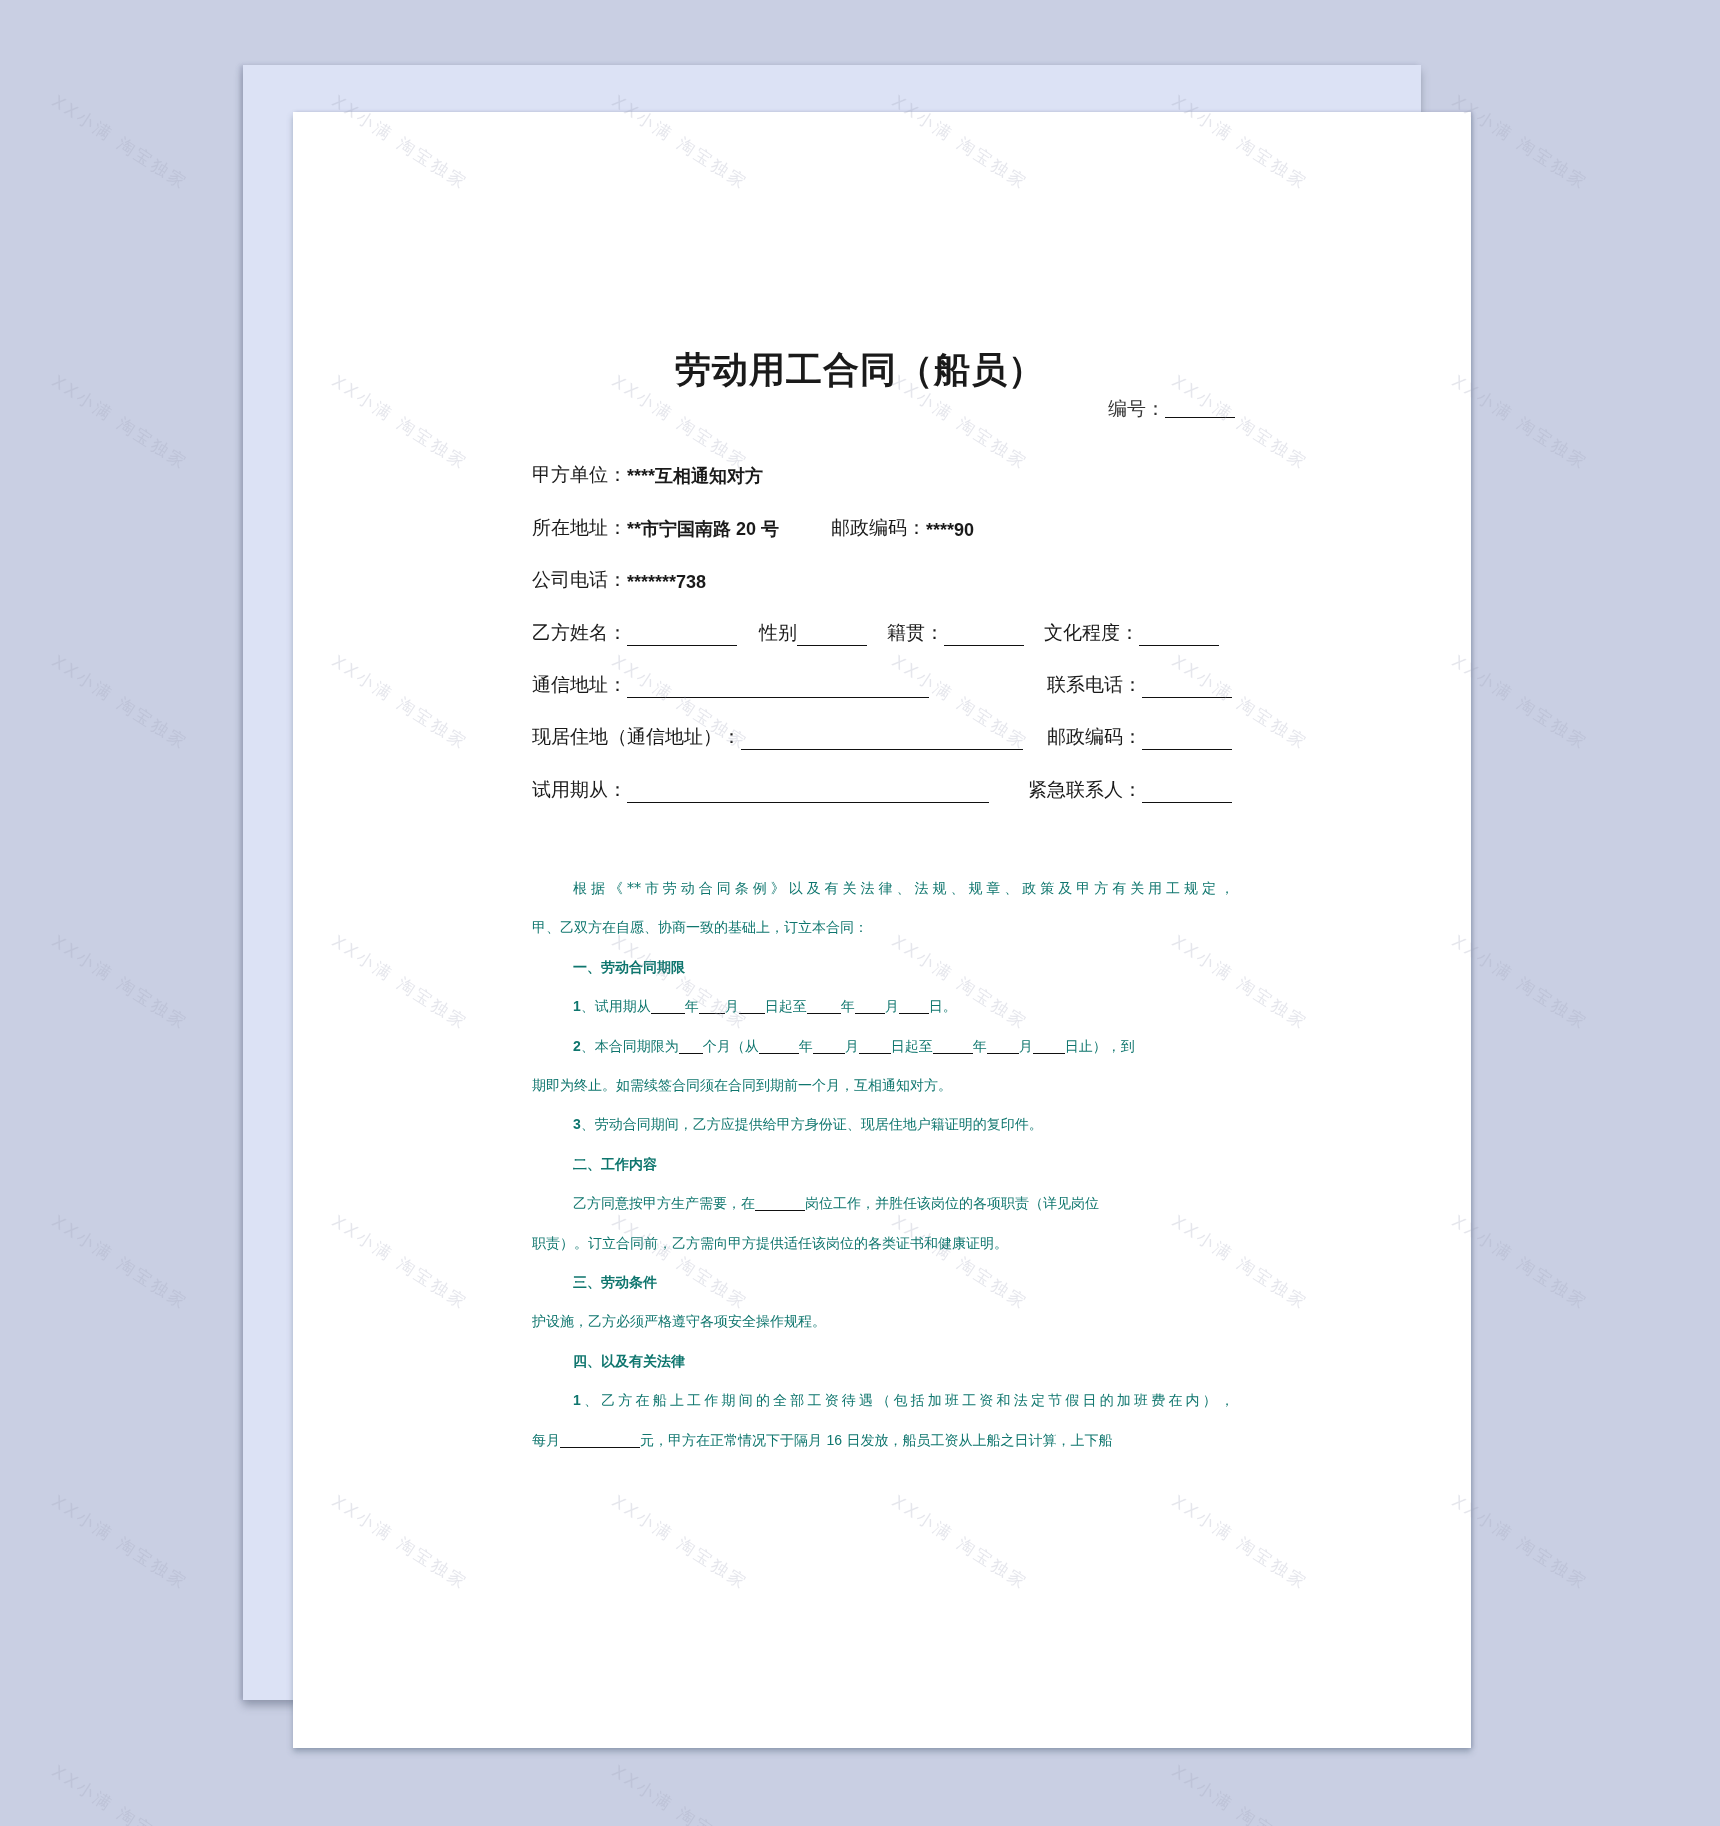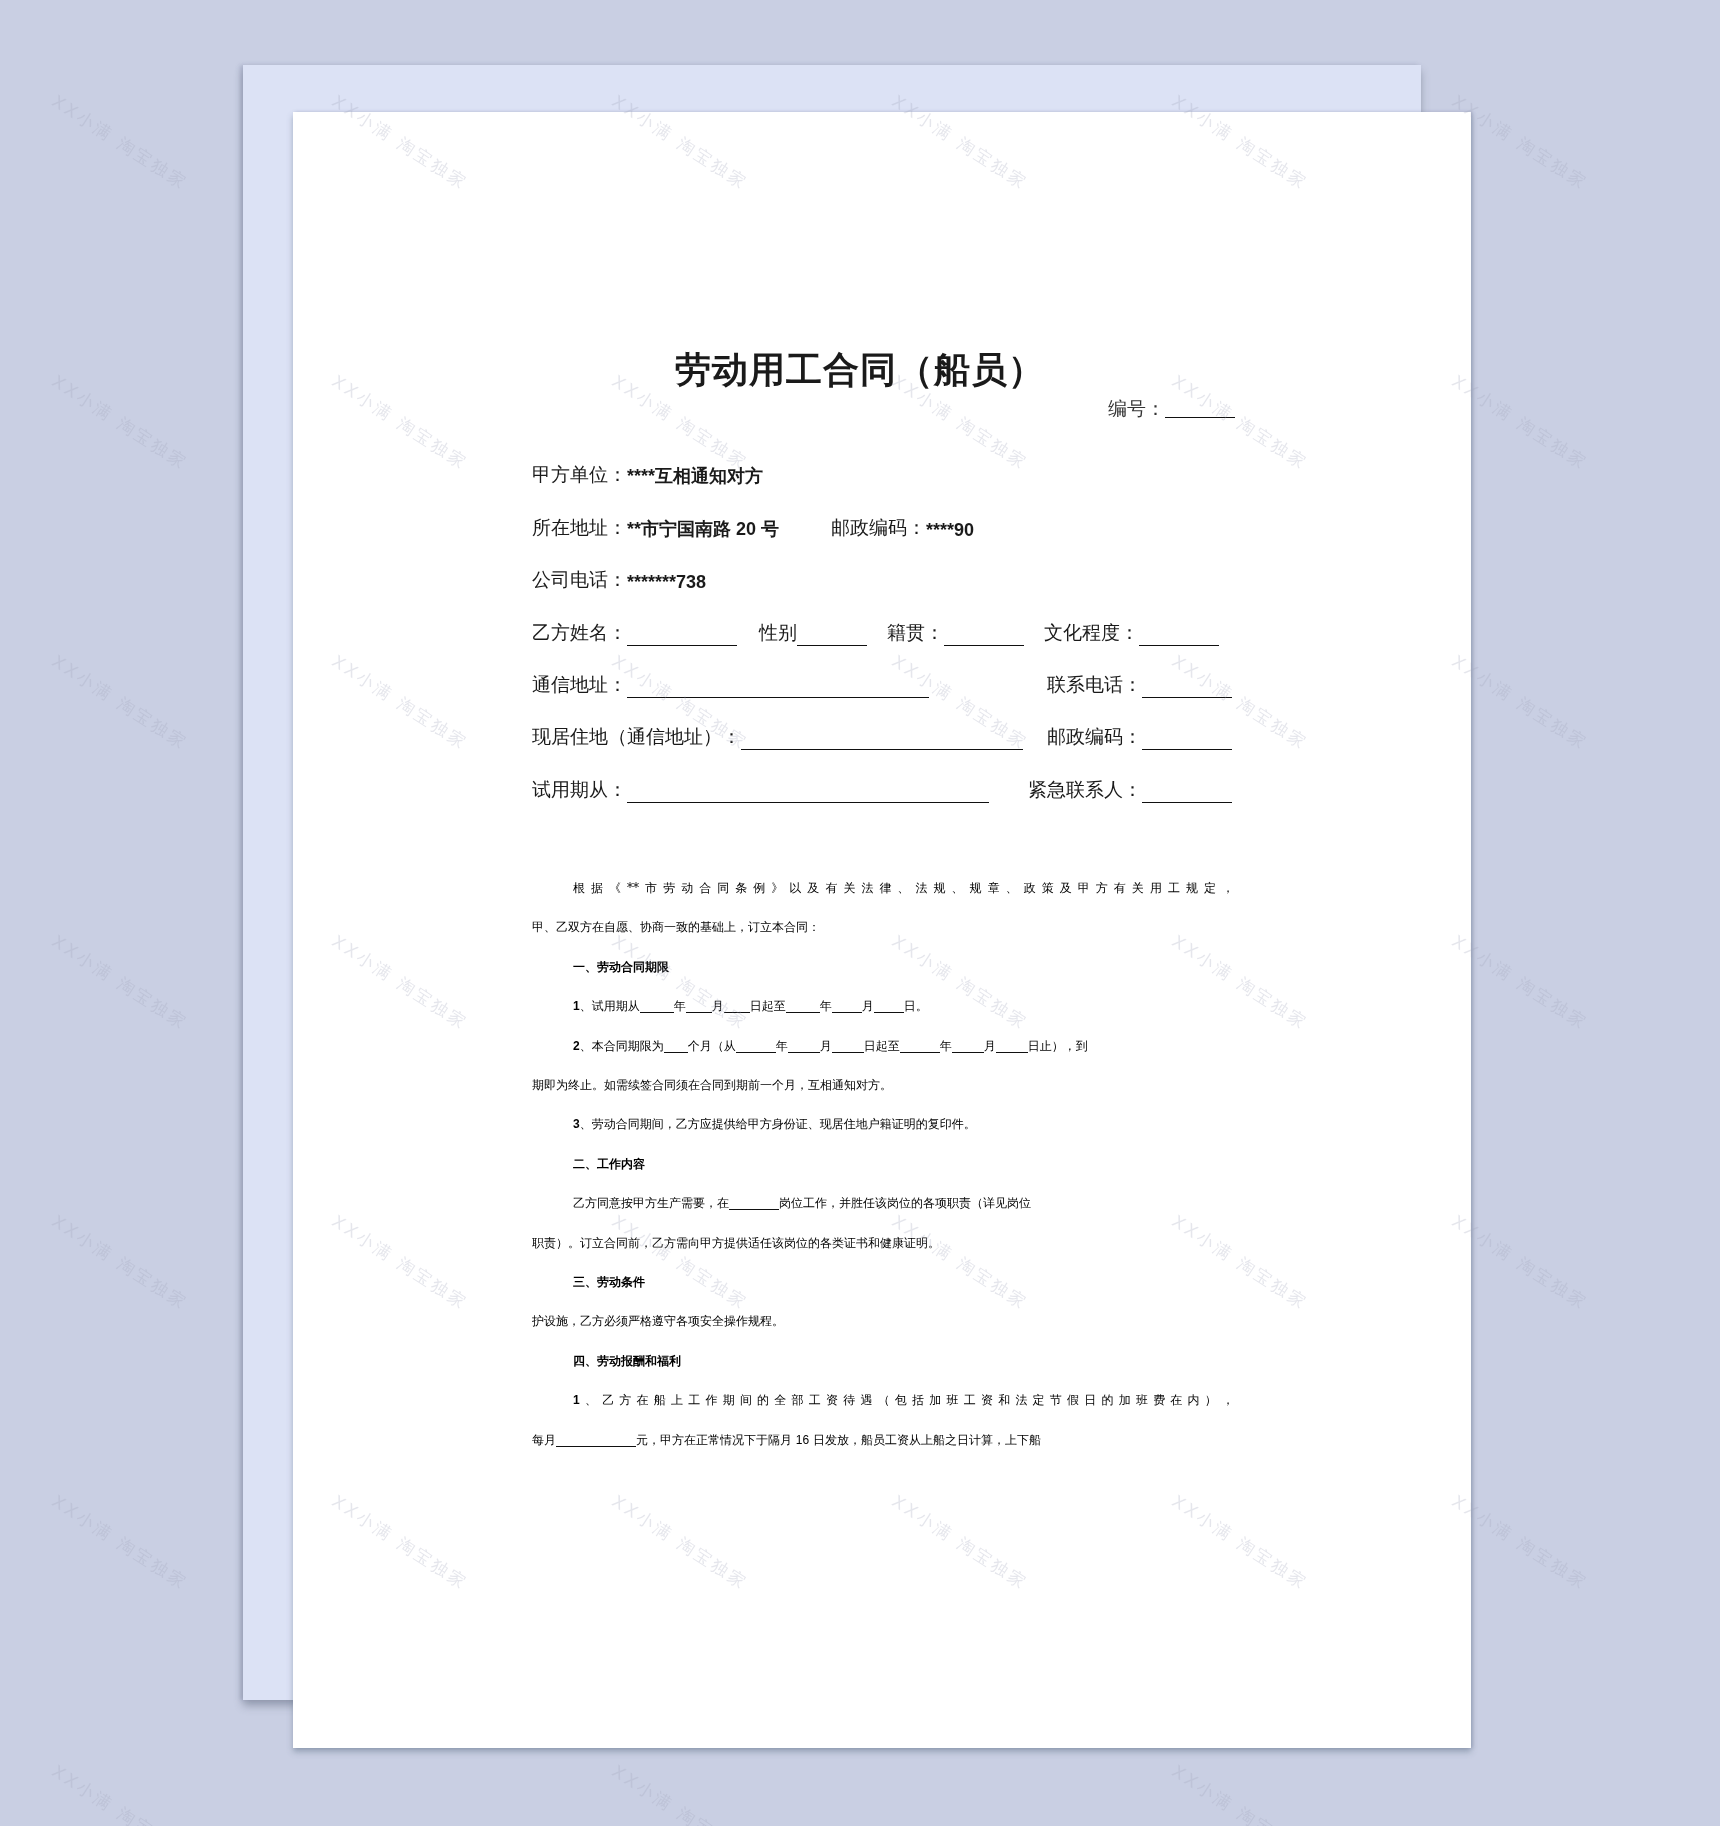--- a/index.html
+++ b/index.html
@@ -35,22 +35,22 @@
       position:absolute; left:1108px; top:396px; font-size:19px; color:#333;
     }
     .uline { display:inline-block; border-bottom:1.6px solid #111; height:1em; vertical-align:-3px; }
     .field-line {
       position:absolute; left:532px; width:700px; font-size:19px;
       display:flex; align-items:flex-end; white-space:nowrap;
     }
     .value { font-family:"Liberation Sans","DejaVu Sans",sans-serif; font-weight:bold; font-size:18px; }
     .sans { font-family:"Liberation Sans","DejaVu Sans",sans-serif; }
     .body-text {
-      position:absolute; left:532px; width:702px; font-size:12px; line-height:39.4px;
-      color:#000000;
+      position:absolute; left:532px; width:702px; font-size:14px; line-height:39.4px;
+      color:#0f766e;
     }
     .p { margin:0; }
     .indent { text-indent:41px; }
     .heading { text-indent:41px; font-weight:bold; }
     .justify { text-align:justify; text-align-last:justify; }
     .num { font-family:"Liberation Sans","DejaVu Sans",sans-serif; font-weight:bold; }
   </style>
 </head>
 <body>
 
@@ -133,21 +133,21 @@
 
   <p class="p indent"><span class="num">3</span><span>、劳动合同期间，乙方应提供给甲方身份证、现居住地户籍证明的复印件。</span></p>
 
   <p class="p heading">二、工作内容</p>
   <p class="p indent" style="white-space:nowrap"><span>乙方同意按甲方生产需要，在</span><span class="uline" style="width:50px"></span><span>岗位工作，并胜任该岗位的各项职责（详见岗位</span></p>
   <p class="p">职责）。订立合同前，乙方需向甲方提供适任该岗位的各类证书和健康证明。</p>
 
   <p class="p heading">三、劳动条件</p>
   <p class="p">护设施，乙方必须严格遵守各项安全操作规程。</p>
 
-  <p class="p heading">四、劳动报酬和福利</p>
+  <p class="p heading">四、以及有关法律</p>
   <p class="p indent justify"><span class="num">1</span><span>、乙方在船上工作期间的全部工资待遇（包括加班工资和法定节假日的加班费在内），</span></p>
   <p class="p" style="white-space:nowrap"><span>每月</span><span class="uline" style="width:80px"></span><span>元，甲方在正常情况下于隔月 </span><span class="sans">16</span><span> 日发放，船员工资从上船之日计算，上下船</span></p>
 </div>
 
 <div class="watermark-layer">
   <span class="wm" style="left:60px;top:90px">XX小满  淘宝独家</span>
   <span class="wm" style="left:340px;top:90px">XX小满  淘宝独家</span>
   <span class="wm" style="left:620px;top:90px">XX小满  淘宝独家</span>
   <span class="wm" style="left:900px;top:90px">XX小满  淘宝独家</span>
   <span class="wm" style="left:1180px;top:90px">XX小满  淘宝独家</span>

